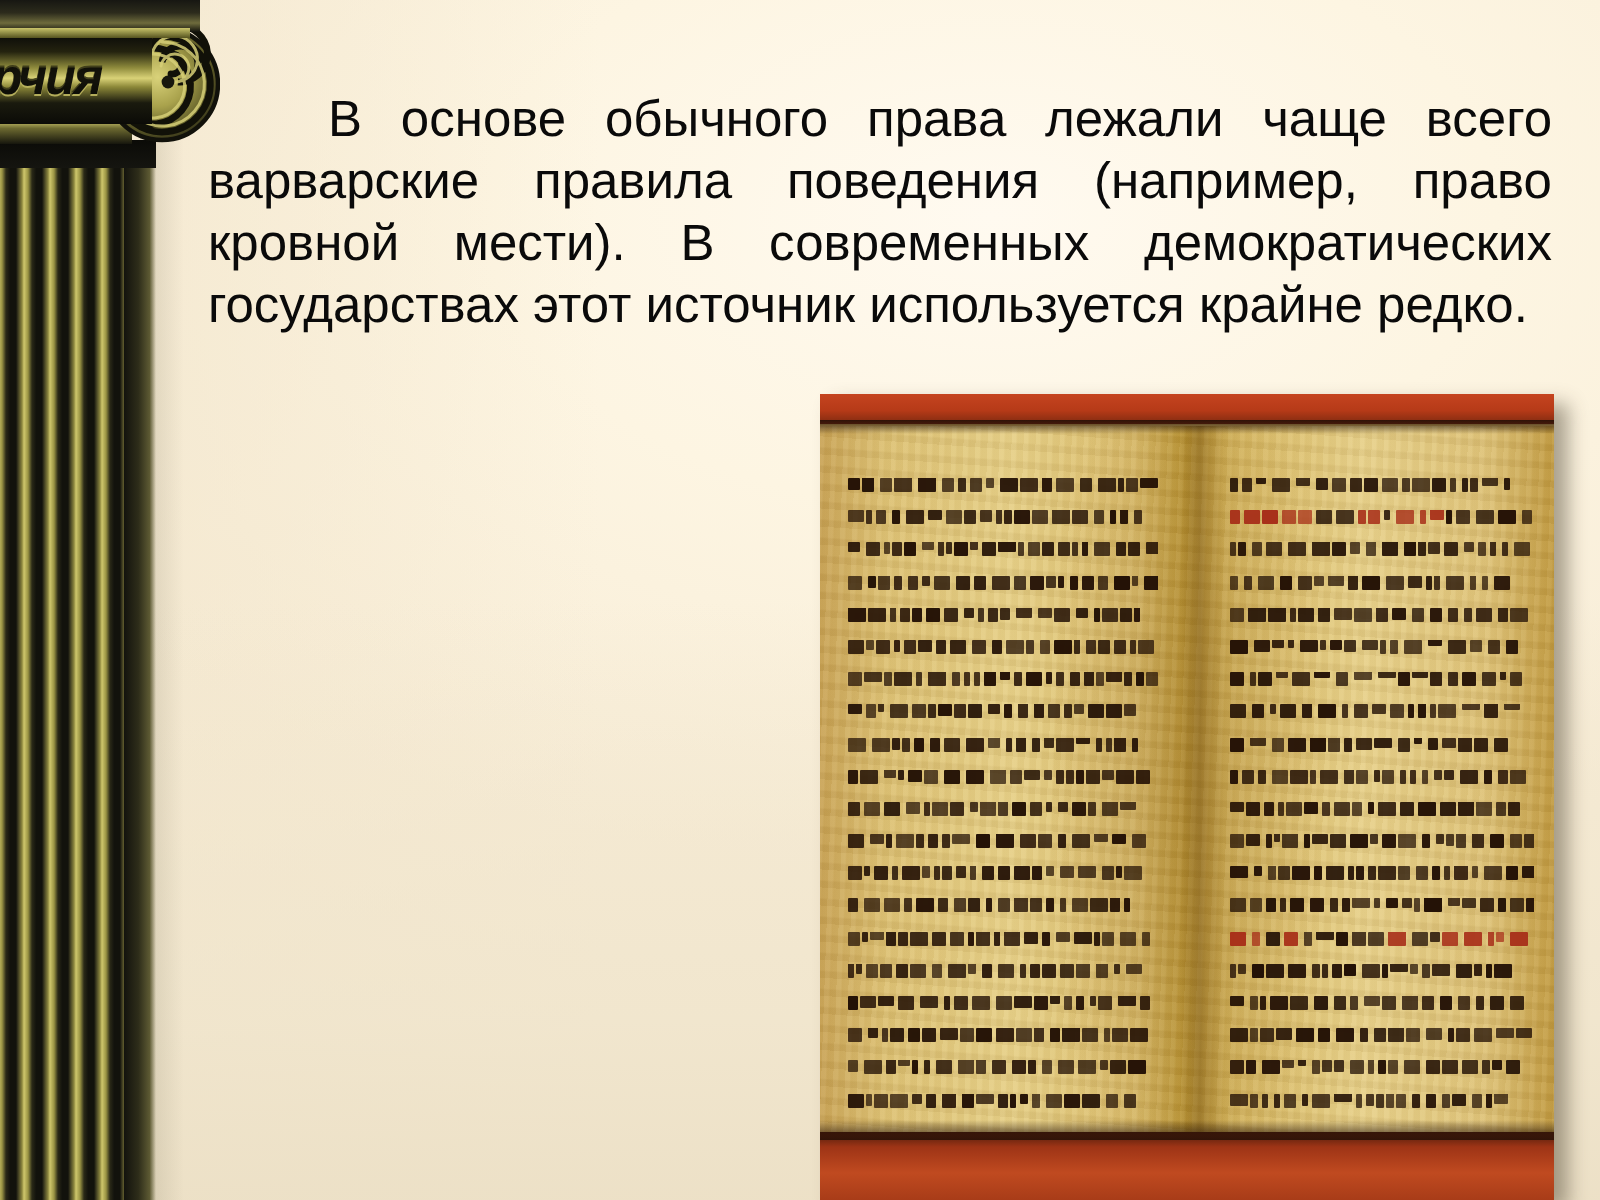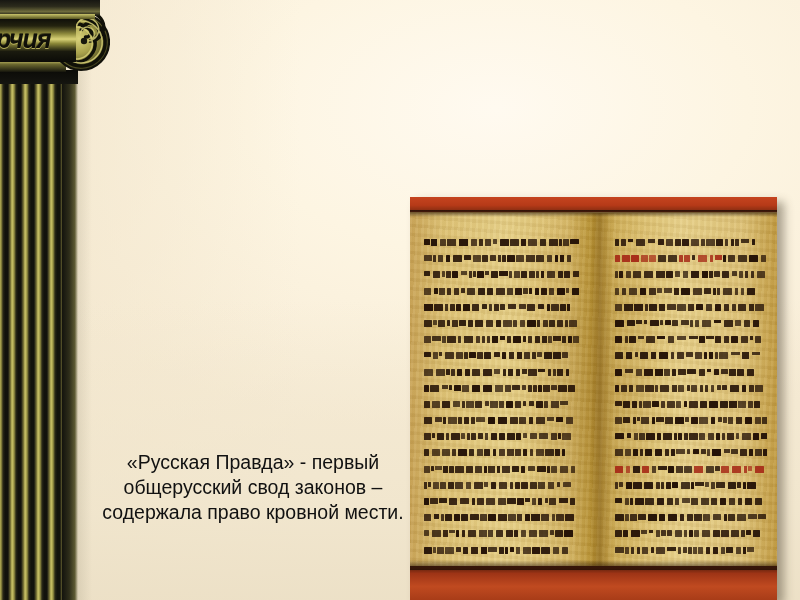--- a/index.html
+++ b/index.html
@@ -306,22 +306,22 @@
       <path d="M29 13 a21 21 0 1 1 -20.5 24.5 a16 16 0 1 0 15.5 -18.5 a11.5 11.5 0 1 1 10.5 14 a7 7 0 1 0 -6 -8" fill="none" stroke="#d6cf77" stroke-width="1.5" stroke-linecap="round" opacity="0.85"></path>
       <circle cx="32" cy="33" r="3.2" fill="#17170d"></circle>
     </svg>
 
     <div class="col-echinus"></div>
     <div class="col-echinus-text">рчия</div>
     <div class="col-abacus"></div>
     <div class="col-abacus-lip"></div>
   </div>
 
-
-  <div class="caption">«Русская Правда» - первый общерусский свод законов – содержала право кровной мести.</div>
+  <div class="body-text">В основе обычного права лежали чаще всего варварские правила поведения (например, право кровной мести). В современных демократических государствах этот источник используется крайне редко.</div>
+
 
   <div class="manuscript">
     <div class="ms-paper">
       <div class="ms-texture"></div>
       <div class="ms-gutter"></div>
       <div class="ms-page left" id="msPageLeft">
           <div class="ms-line">
             <i style="left: 0px; width: 6px; background: rgb(36, 18, 6); height: 6px; opacity: 0.99;"></i>
             <i class="tall" style="left: 7px; width: 6px; background: rgb(36, 18, 6); opacity: 0.98;"></i>
             <i style="left: 16px; width: 6px; background: rgb(36, 18, 6); opacity: 0.75;"></i>

